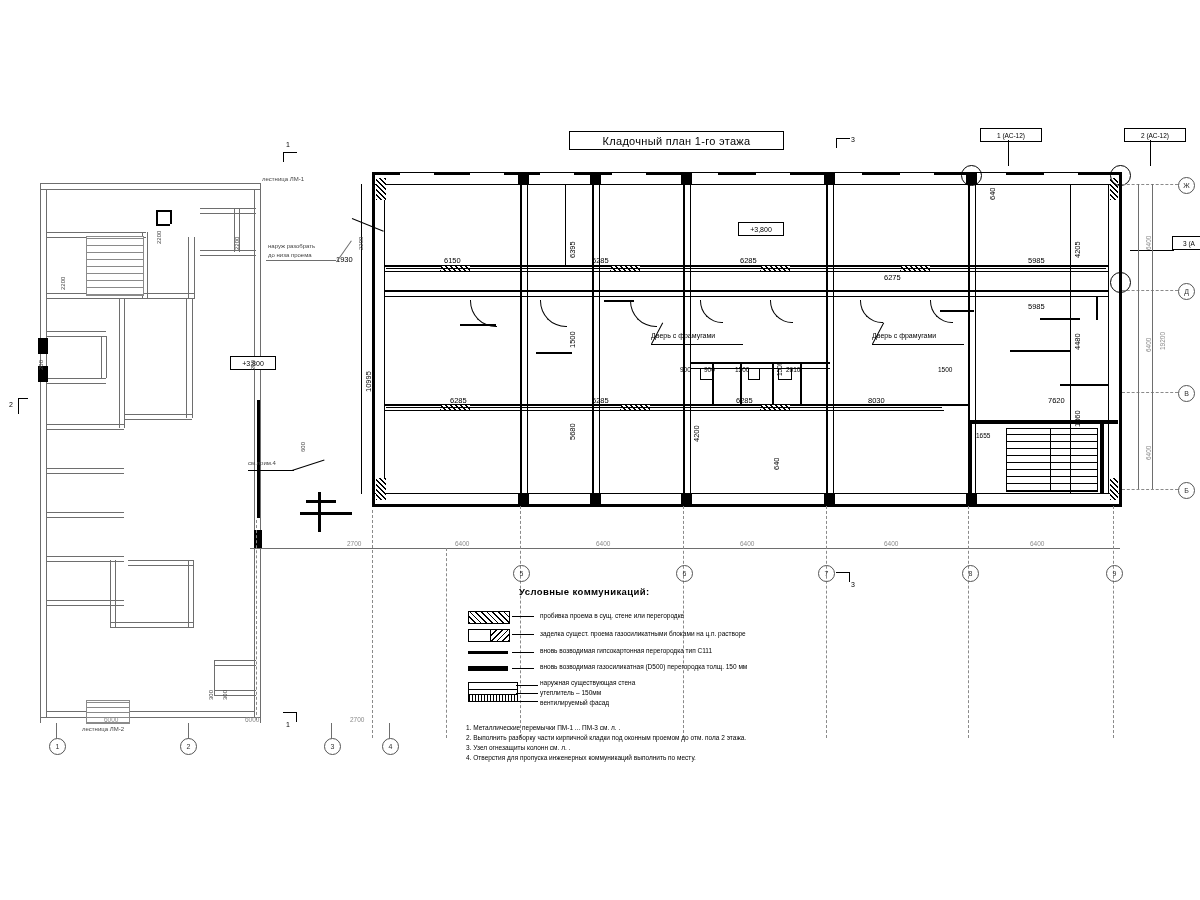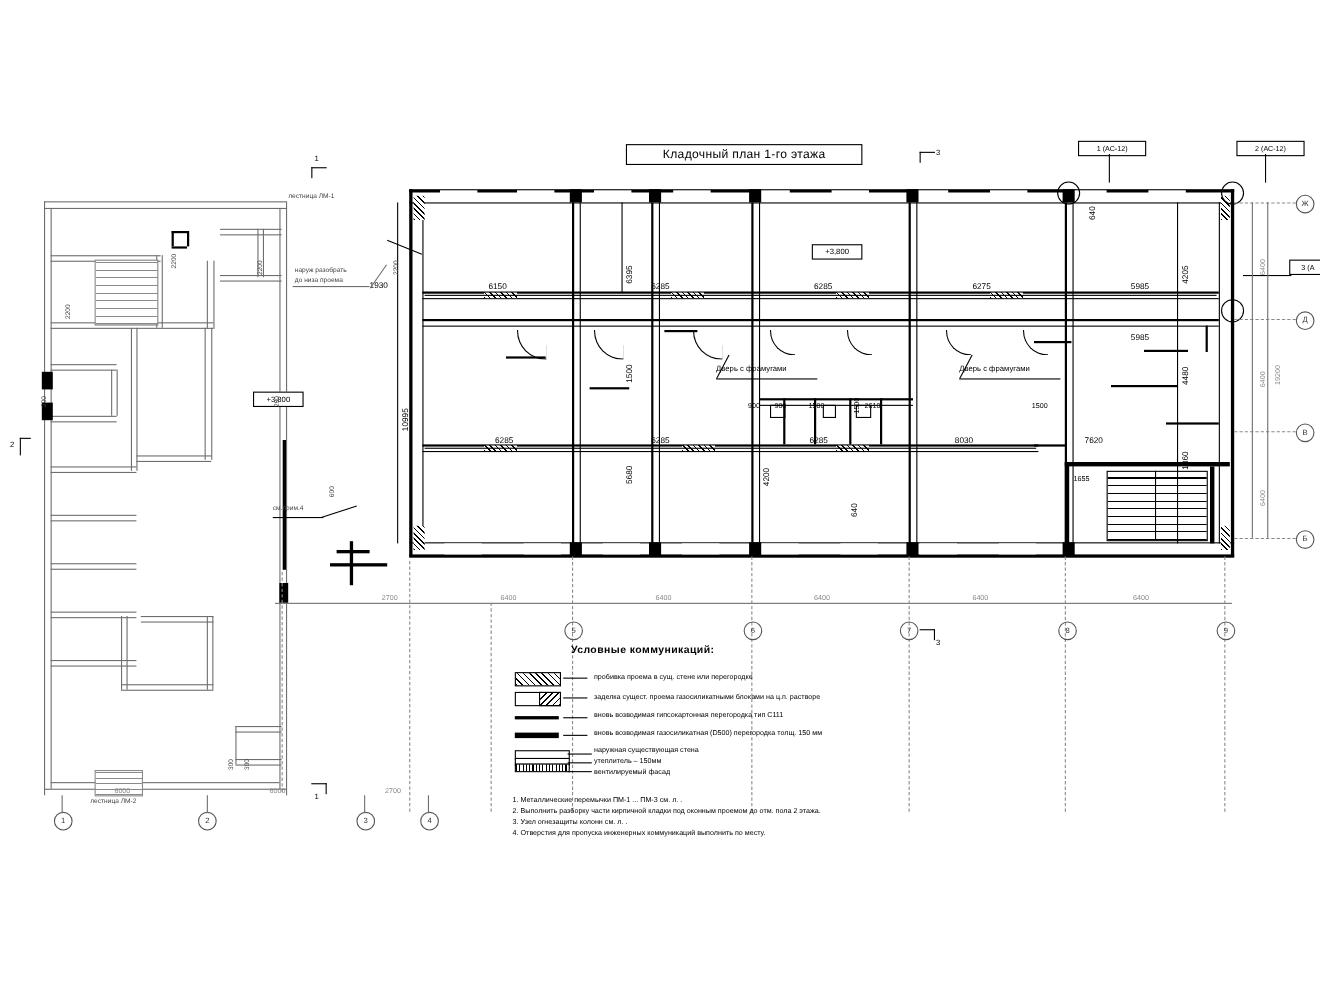--- a/index.html
+++ b/index.html
@@ -349,34 +349,34 @@
     <div class="tgrey" style="left:104px;top:716px;">6000</div>
     <div class="tgrey" style="left:245px;top:716px;">6000</div>
     <div class="tgrey" style="left:350px;top:716px;">2700</div>
   </div>
 
   <div>
     <div class="h" style="left:386px;top:268px;width:720px;"></div>
     <div class="tdim" style="left:444px;top:256px;">6150</div>
     <div class="tdim" style="left:592px;top:256px;">6285</div>
     <div class="tdim" style="left:740px;top:256px;">6285</div>
-    <div class="tdim" style="left:884px;top:256px;text-align:right;">6275</div>
+    <div class="tdim" style="left:884px;top:273px;text-align:right;">6275</div>
     <div class="tdim" style="left:1028px;top:256px;">5985</div>
   </div>
 
   <div class="tdim" style="left:1028px;top:302px;">5985</div>
   <div class="tdim rot" style="left:1073px;top:350px;">4480</div>
 
   <div>
     <div class="h" style="left:386px;top:407px;width:556px;"></div>
     <div class="tdim" style="left:450px;top:396px;">6285</div>
     <div class="tdim" style="left:592px;top:396px;">6285</div>
     <div class="tdim" style="left:736px;top:396px;">6285</div>
     <div class="tdim" style="left:868px;top:396px;">8030</div>
-    <div class="tdim" style="left:986px;top:396px;">7620</div>
+    <div class="tdim" style="left:1048px;top:396px;">7620</div>
   </div>
 
   <div class="tdim rot" style="left:568px;top:258px;">6395</div>
   <div class="tdim rot" style="left:364px;top:392px;">10995</div>
   <div class="tdim rot" style="left:568px;top:348px;">1500</div>
   <div class="tdim rot" style="left:568px;top:440px;">5680</div>
   <div class="tdim rot" style="left:692px;top:442px;">4200</div>
   <div class="tdim rot" style="left:772px;top:470px;">640</div>
   <div class="tdim rot" style="left:1073px;top:258px;">4205</div>
   <div class="tdim rot" style="left:1073px;top:427px;">1360</div>

